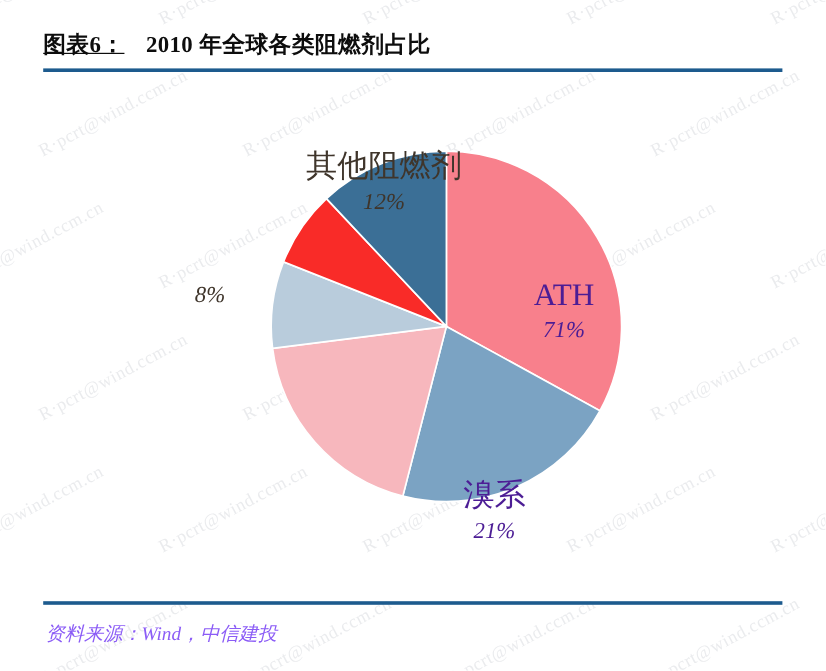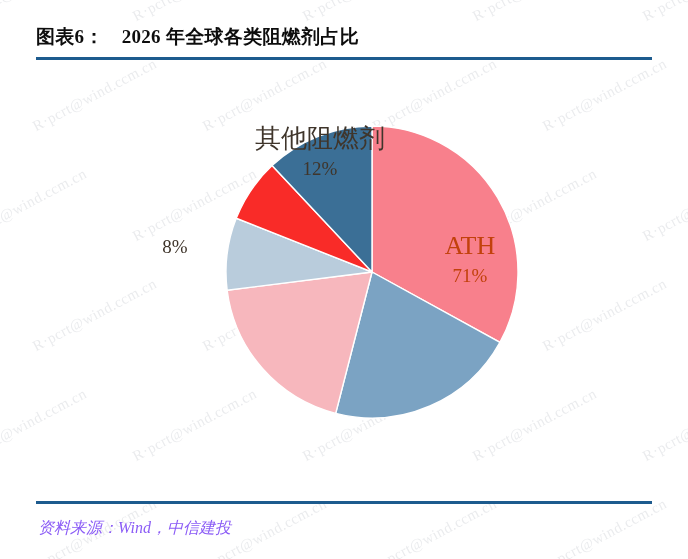--- a/index.html
+++ b/index.html
@@ -46,20 +46,21 @@
     font-family: "Liberation Serif", "DejaVu Serif", serif;
     font-weight: bold;
     font-size: 19px;
     color: #0d0d0d;
     letter-spacing: 0.3px;
     z-index: 4;
     white-space: nowrap;
   }
   #chart-title .t-num {
     margin-right: 18px;
+    text-decoration: underline;
   }
   #header-rule {
     position: absolute;
     left: 36px;
     top: 57px;
     width: 616px;
     height: 3px;
     background: #1d5b8e;
     z-index: 3;
   }
@@ -112,23 +113,24 @@
     z-index: 5;
   }
   .slice-label .lab-name {
     display: block;
     font-size: 26px;
     margin-top: 32px;
   }
   .slice-label .lab-val {
     display: block;
     font-size: 19px;
+    font-style: italic;
   }
   .slice-label.outside { color: #3f352b; }
-  .slice-label.inside  { color: #c2410c; }
+  .slice-label.inside  { color: #4c1d95; }
 </style>
 </head>
 <body>
 
 <div id="page">
 
   <div id="watermark-layer">
       <div class="wm" style="left: -40px; top: 10px;">R·pcrt@wind.ccm.cn</div>
       <div class="wm" style="left: 130px; top: 10px;">R·pcrt@wind.ccm.cn</div>
       <div class="wm" style="left: 300px; top: 10px;">R·pcrt@wind.ccm.cn</div>
@@ -152,37 +154,41 @@
       <div class="wm" style="left: 300px; top: 450px;">R·pcrt@wind.ccm.cn</div>
       <div class="wm" style="left: 470px; top: 450px;">R·pcrt@wind.ccm.cn</div>
       <div class="wm" style="left: 640px; top: 450px;">R·pcrt@wind.ccm.cn</div>
       <div class="wm" style="left: 30px; top: 560px;">R·pcrt@wind.ccm.cn</div>
       <div class="wm" style="left: 200px; top: 560px;">R·pcrt@wind.ccm.cn</div>
       <div class="wm" style="left: 370px; top: 560px;">R·pcrt@wind.ccm.cn</div>
       <div class="wm" style="left: 540px; top: 560px;">R·pcrt@wind.ccm.cn</div>
     </div>
 
   <div id="chart-title">
-    <span class="t-num">图表6：</span><span class="t-txt">2026 年全球各类阻燃剂占比</span>
+    <span class="t-num">图表6：</span><span class="t-txt">2010 年全球各类阻燃剂占比</span>
   </div>
   <div id="header-rule"></div>
 
   <div id="chart-area">
     <svg id="pie-svg" width="688" height="435" viewBox="0 0 688 435">
         <path d="M 372 210 L 372.00 64.00 A 146 146 0 0 1 499.94 280.34 Z" fill="#f8808c" stroke="#ffffff" stroke-width="1.4"></path>
         <path d="M 372 210 L 499.94 280.34 A 146 146 0 0 1 335.69 351.41 Z" fill="#7ba3c3" stroke="#ffffff" stroke-width="1.4"></path>
         <path d="M 372 210 L 335.69 351.41 A 146 146 0 0 1 227.15 228.30 Z" fill="#f7b7bd" stroke="#ffffff" stroke-width="1.4"></path>
         <path d="M 372 210 L 227.15 228.30 A 146 146 0 0 1 236.25 156.25 Z" fill="#b9ccdc" stroke="#ffffff" stroke-width="1.4"></path>
         <path d="M 372 210 L 236.25 156.25 A 146 146 0 0 1 272.06 103.57 Z" fill="#f92b28" stroke="#ffffff" stroke-width="1.4"></path>
         <path d="M 372 210 L 272.06 103.57 A 146 146 0 0 1 372.00 64.00 Z" fill="#3b6f96" stroke="#ffffff" stroke-width="1.4"></path>
       </svg>
   <div class="slice-label inside" style="left: 470px; top: 135px; transform: translateX(-50%);">
         <span class="lab-name">ATH</span>
         <span class="lab-val">71%</span>
       </div>
+      <div class="slice-label inside" style="left: 412px; top: 302px; transform: translateX(-50%);">
+        <span class="lab-name">溴系</span>
+        <span class="lab-val">21%</span>
+      </div>
       <div class="slice-label outside" style="left: 175px; top: 172px; transform: translateX(-50%);">
         <span class="lab-val">8%</span>
       </div>
       <div class="slice-label outside" style="left: 320px; top: 28px; transform: translateX(-50%);">
         <span class="lab-name">其他阻燃剂</span>
         <span class="lab-val">12%</span>
       </div>
     </div>
 
   <div id="footer-rule"></div>

